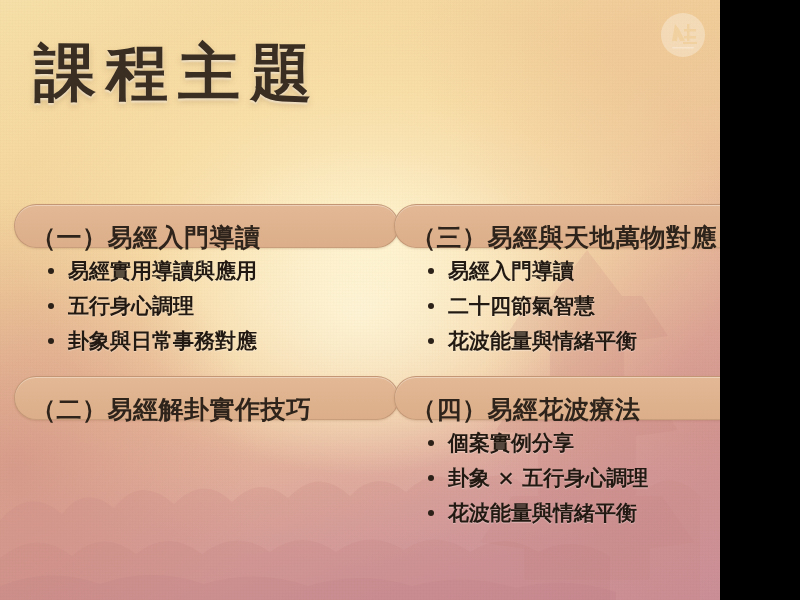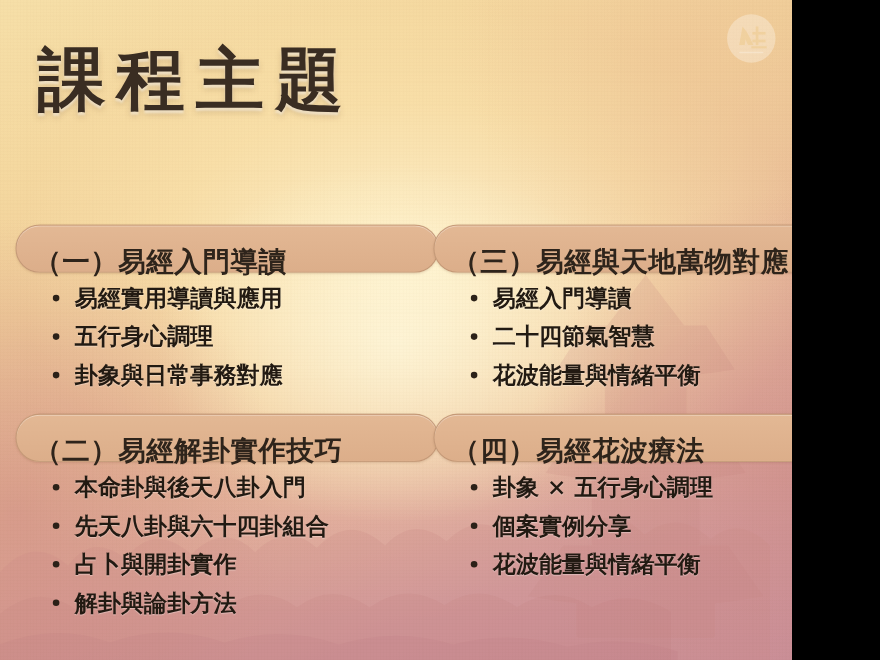--- a/index.html
+++ b/index.html
@@ -214,46 +214,40 @@
         <div class="pill">（一）易經入門導讀</div>
         <ul class="bullets">
           <li>易經實用導讀與應用</li>
           <li>五行身心調理</li>
           <li>卦象與日常事務對應</li>
         </ul>
       </div>
 
       <div class="section sec-row2">
         <div class="pill">（二）易經解卦實作技巧</div>
-        <ul class="bullets">
-          <li>本命卦與後天八卦入門</li>
-          <li>先天八卦與六十四卦組合</li>
-          <li>占卜與開卦實作</li>
-          <li>解卦與論卦方法</li>
-        </ul>
       </div>
 
     </div>
 
     <div class="col col-right">
 
       <div class="section sec-row1">
         <div class="pill">（三）易經與天地萬物對應</div>
         <ul class="bullets">
           <li>易經入門導讀</li>
           <li>二十四節氣智慧</li>
           <li>花波能量與情緒平衡</li>
         </ul>
       </div>
 
       <div class="section sec-row2">
         <div class="pill">（四）易經花波療法</div>
         <ul class="bullets">
+          <li>個案實例分享</li>
           <li>卦象 × 五行身心調理</li>
-          <li>個案實例分享</li>
           <li>花波能量與情緒平衡</li>
         </ul>
       </div>
 
     </div>
 
   </div>
 
 </div>
 

